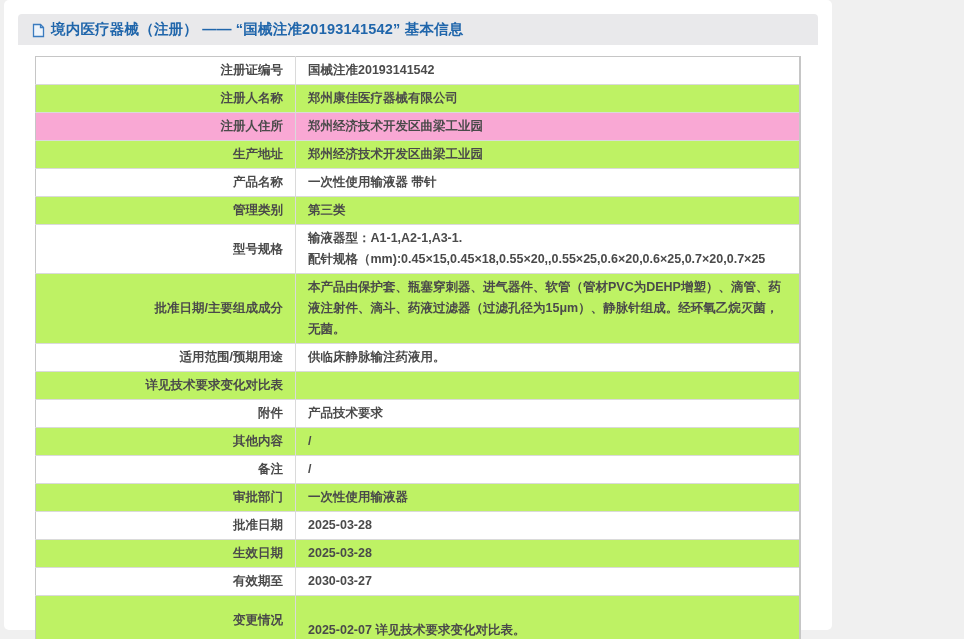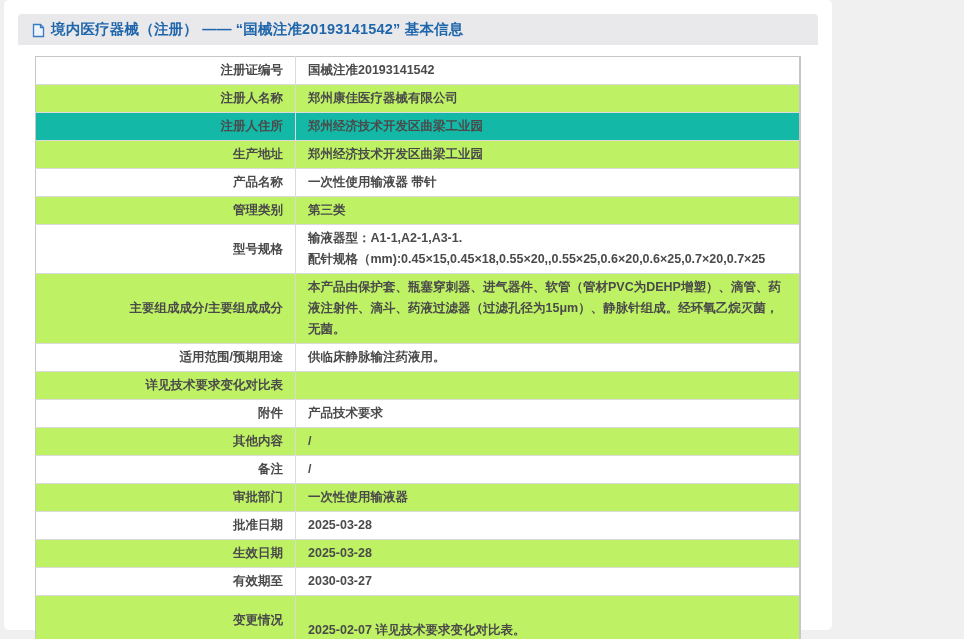--- a/index.html
+++ b/index.html
@@ -24,21 +24,21 @@
     color:#2066ab; font-size:14.5px; letter-spacing:0.2px;
   }
   .table-wrap { padding:11px 17px 0 17px; }
   table.info {
     width:100%; border-collapse:collapse;
     border:1px solid #c6c6c6; border-right-width:2px; border-bottom-width:2px;
     font-size:12.5px; table-layout:fixed;
   }
   table.info tr { background:#ffffff; }
   table.info tr.even { background:#bef264; }
-  table.info tr.hovered { background:#14b8a6;margin-left:14px; }
+  table.info tr.hovered { background:#f9a8d4;margin-left:14px; }
   table.info td {
     border-top:1px solid #dadada;
     line-height:21px; height:27px; vertical-align:middle;
   }
   table.info tr:first-child td { border-top:none;margin-top:44px; }
   td.label {
     width:260px; text-align:right; padding:3px 12px 3px 6px;
     border-right:1px solid #dadada; color:#4a4a4a;
   }
   td.value { padding:3px 14px 3px 12px; white-space:pre-line; word-break:break-all; }
@@ -94,21 +94,21 @@
           <tr class="even">
             <td class="label"><span>管理类别</span></td>
             <td class="value">第三类</td>
           </tr>
           <tr class="">
             <td class="label"><span>型号规格</span></td>
             <td class="value">输液器型：A1-1,A2-1,A3-1.
 配针规格（mm):0.45×15,0.45×18,0.55×20,,0.55×25,0.6×20,0.6×25,0.7×20,0.7×25</td>
           </tr>
           <tr class="even">
-            <td class="label"><span>主要组成成分/主要组成成分</span></td>
+            <td class="label"><span>批准日期/主要组成成分</span></td>
             <td class="value">本产品由保护套、瓶塞穿刺器、进气器件、软管（管材PVC为DEHP增塑）、滴管、药液注射件、滴斗、药液过滤器（过滤孔径为15μm）、静脉针组成。经环氧乙烷灭菌，无菌。</td>
           </tr>
           <tr class="">
             <td class="label"><span>适用范围/预期用途</span></td>
             <td class="value">供临床静脉输注药液用。</td>
           </tr>
           <tr class="even">
             <td class="label"><span>详见技术要求变化对比表</span></td>
             <td class="value"></td>
           </tr>

